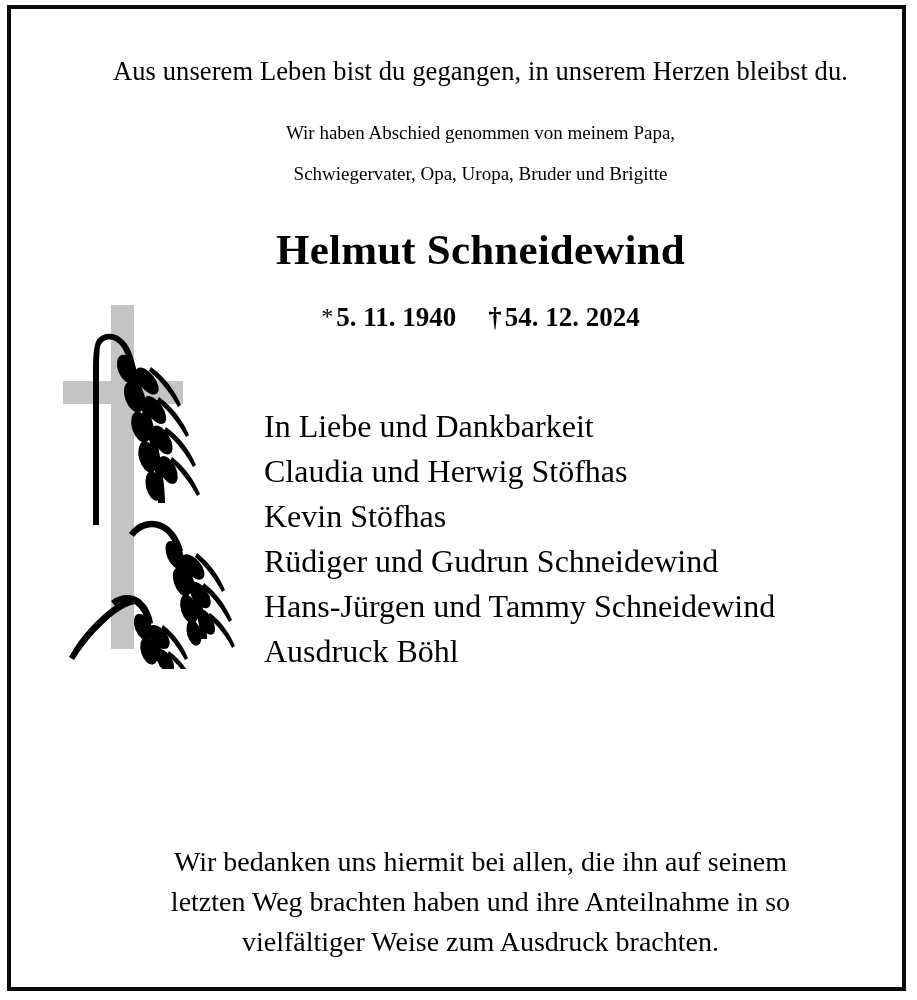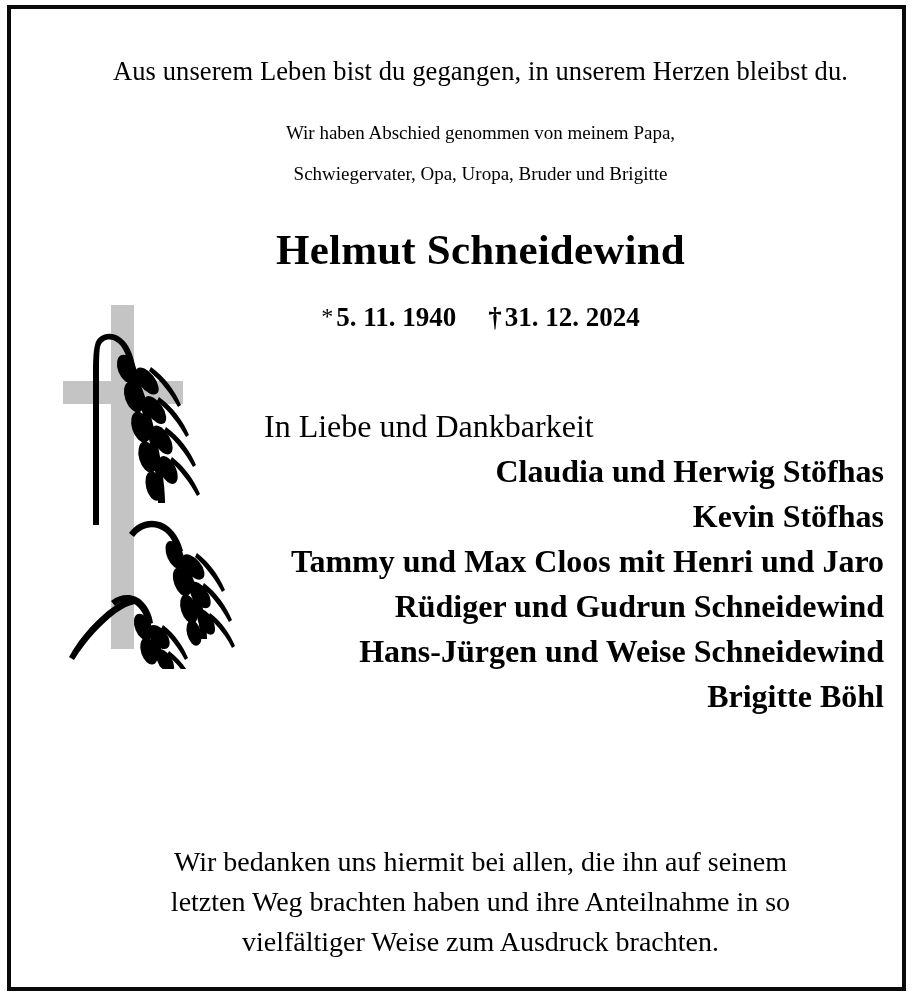--- a/index.html
+++ b/index.html
@@ -93,22 +93,21 @@
     top: 395px;
     width: 620px;
     font-size: 32px;
     line-height: 45px;
     text-align: left;
   }
   #mourners .lead {
     font-weight: normal;
   }
   #mourners .name {
-    font-weight: bold;
-    text-align: right;
+    font-weight: normal;
   }
 
   
   #place-date {
     position: absolute;
     left: 49px;
     top: 766px;
     font-size: 28px;
     font-weight: normal;
   }
@@ -145,21 +144,21 @@
   <div id="epitaph" class="centered">Aus unserem Leben bist du gegangen, in unserem Herzen bleibst du.</div>
 
   <div id="intro" class="centered">
     <div>Wir haben Abschied genommen von meinem Papa,</div>
     <div>Schwiegervater, Opa, Uropa, Bruder und Brigitte</div>
   </div>
 
   <div id="deceased-name" class="centered">Helmut Schneidewind</div>
 
   <div id="life-dates" class="centered">
-    <span class="date-birth"><span class="sym star">*</span><span>5. 11. 1940</span></span><span class="date-death"><span class="sym dagger">†</span><span>31. 12. 2024</span></span>
+    <span class="date-birth"><span class="sym star">*</span><span>5. 11. 1940</span></span><span class="date-death"><span class="sym dagger">†</span><span>54. 12. 2024</span></span>
   </div>
 
   <div id="emblem">
     <svg viewBox="0 0 190 364" xmlns="http://www.w3.org/2000/svg">
 
       <g>
         <rect x="56" y="0" width="23" height="344" fill="#c4c4c4"></rect>
         <rect x="8" y="76" width="120" height="23" fill="#c4c4c4"></rect>
       </g>
 
@@ -216,24 +215,23 @@
         <path d="M108 320 C 120 329, 128 341, 133 353 L 130 355 C 124 344, 116 333, 106 324 Z"></path>
         <path d="M114 346 C 125 354, 132 364, 136 373 L 133 375 C 128 366, 121 357, 112 350 Z"></path>
       </g>
     </svg>
   </div>
 
   <div id="mourners">
     <div class="lead">In Liebe und Dankbarkeit</div>
     <div class="name">Claudia und Herwig Stöfhas</div>
     <div class="name">Kevin Stöfhas</div>
-    <div class="name">Tammy und Max Cloos mit Henri und Jaro</div>
     <div class="name">Rüdiger und Gudrun Schneidewind</div>
-    <div class="name">Hans-Jürgen und Weise Schneidewind</div>
-    <div class="name">Brigitte Böhl</div>
+    <div class="name">Hans-Jürgen und Tammy Schneidewind</div>
+    <div class="name">Ausdruck Böhl</div>
   </div>
 
 
   <div id="thanks" class="centered">
     <div>Wir bedanken uns hiermit bei allen, die ihn auf seinem</div>
     <div>letzten Weg brachten haben und ihre Anteilnahme in so</div>
     <div>vielfältiger Weise zum Ausdruck brachten.</div>
   </div>
 
 </div>

